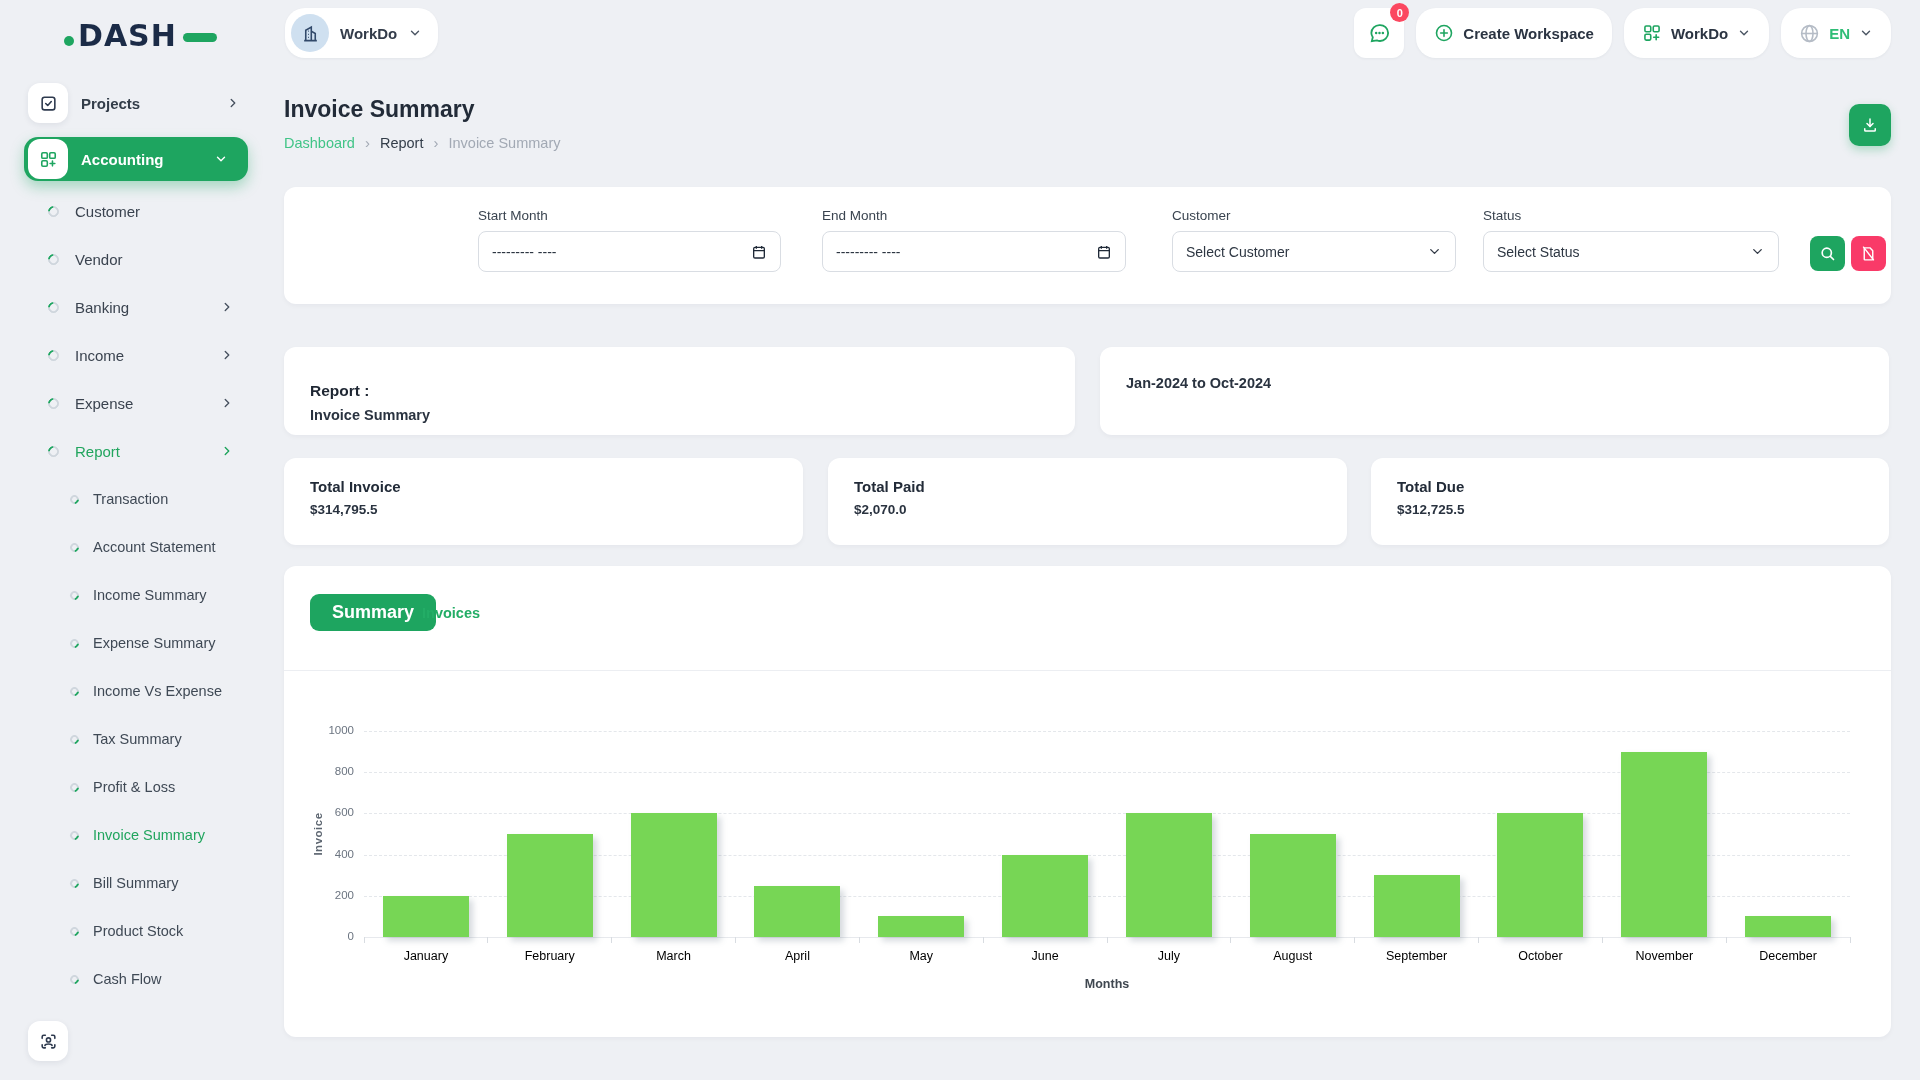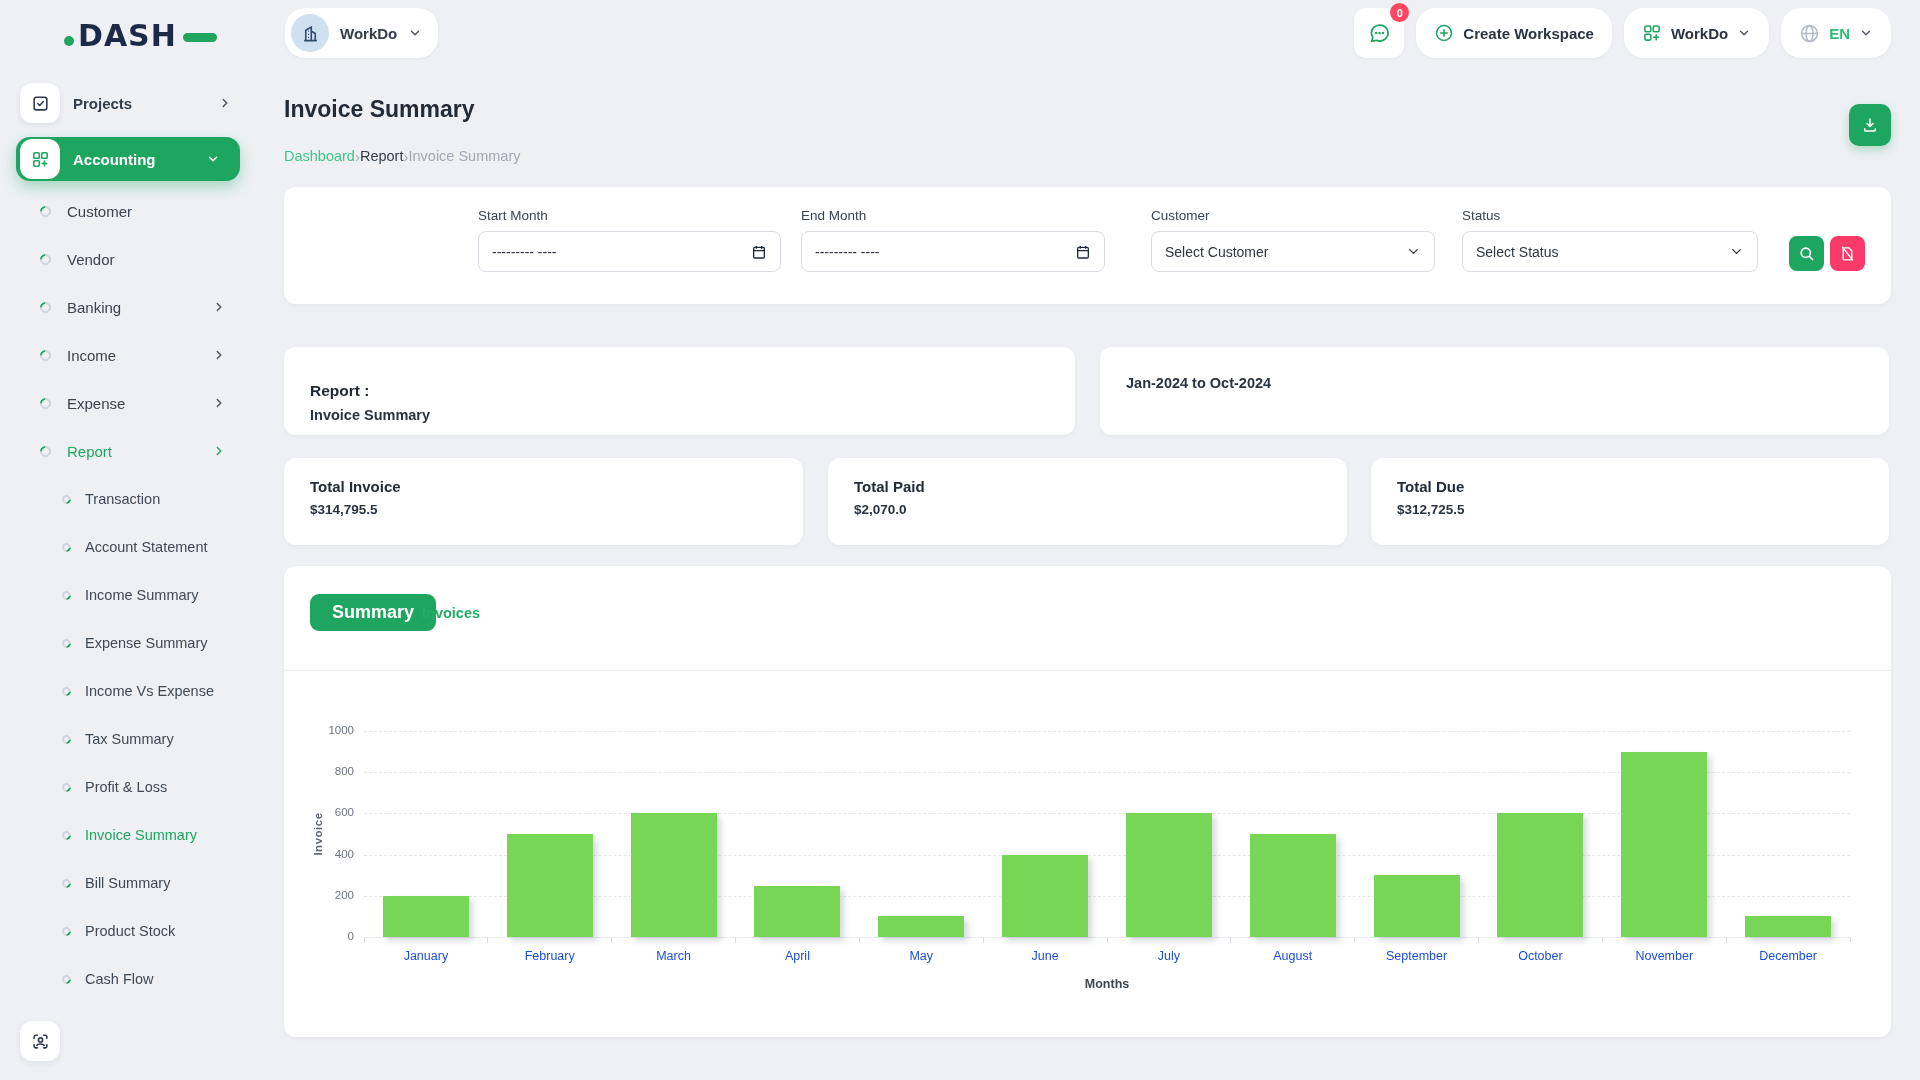--- a/index.html
+++ b/index.html
@@ -24,21 +24,21 @@
   .avatar{width:38px;height:38px;border-radius:50%;background:#cfe0f0;display:flex;align-items:center;justify-content:center}
   .ws-chip .lbl{font-size:15px;font-weight:600;color:#333c4a}
 
   .top-right{position:absolute;right:29px;top:8px;display:flex;gap:12px;align-items:center}
   .icon-btn{width:50px;height:50px;border-radius:12px;position:relative;justify-content:center}
   .badge{position:absolute;top:-5px;right:-5px;min-width:19px;height:19px;border-radius:10px;background:#fb4860;color:#fff;font-size:11px;font-weight:700;display:flex;align-items:center;justify-content:center;padding:0 5px}
   .bar-btn{height:50px;padding:0 18px;gap:9px;font-size:15px;font-weight:600;color:#2b3442}
   .lang .code{color:#2fbd76;font-weight:700}
 
   
-  .sidebar{position:absolute;left:0;top:64px;width:260px;bottom:0;padding-top:0}
+  .sidebar{position:absolute;left:8px;top:64px;width:260px;bottom:0;padding-top:0}
   .sb-row{display:flex;align-items:center;height:48px;padding-left:20px;padding-right:22px;cursor:pointer}
   .sb-menu{padding-top:15px}
   .icon-box{width:40px;height:40px;background:#fff;border-radius:12px;box-shadow:0 2px 6px rgba(30,40,60,.08);display:flex;align-items:center;justify-content:center;margin-right:13px;flex:none}
   .lvl1 .sb-label{font-size:15px;font-weight:600;color:#333d49}
   .chev{margin-left:auto;display:flex;align-items:center}
   .lvl1 .chev{margin-right:6px}
   .lvl1.active{background:#1ea560;border-radius:14px;height:44px;margin:10px 20px 6px 16px;padding-left:4px;padding-right:14px;box-shadow:0 6px 14px rgba(30,165,96,.35)}
   .lvl1.active .sb-label{color:#fff}
   .lvl1.active .icon-box{box-shadow:none}
   .lvl2{padding-left:40px}
@@ -46,35 +46,35 @@
   .lvl2 .sb-label{font-size:15px;font-weight:500;color:#3a434f}
   .lvl2 .chev{margin-right:12px}
   .lvl3{padding-left:62px}
   .bullet3{width:9px;height:9px;border:2px solid #cfd6dd;border-top-color:#1ea560;border-radius:50%;transform:rotate(135deg);margin-right:14px;flex:none}
   .lvl3 .sb-label{font-size:14.5px;font-weight:500;color:#3f4955}
   .lvl2.active .sb-label,.lvl3.active .sb-label{color:#21a55e}
 
   
   .main{position:absolute;left:284px;top:0;width:1607px;height:1080px}
   .page-title{position:absolute;top:96px;left:0;font-size:23px;font-weight:700;color:#222b38}
-  .breadcrumb{position:absolute;top:148px;left:0;display:flex;align-items:flex-start;font-size:14.5px}
+  .breadcrumb{position:absolute;top:134px;left:0;display:flex;align-items:center;gap:10px;font-size:14.5px}
   .bc-link{color:#41c487;cursor:pointer}
   .bc-mid{color:#333d49;cursor:pointer}
   .bc-cur{color:#a2a9b4}
   .bc-sep{color:#a2a9b4;font-size:15px}
   .dl-btn{position:absolute;top:104px;right:0;width:42px;height:42px;border-radius:10px;background:#1ea560;display:flex;align-items:center;justify-content:center;cursor:pointer;box-shadow:0 4px 10px rgba(30,165,96,.3)}
 
   .card{position:absolute;background:#fff;border-radius:12px;box-shadow:0 2px 5px rgba(25,35,55,.04)}
   .filter-card{top:187px;left:0;width:1607px;height:117px}
   .filter-row{display:flex;padding:21px 0 0 194px}
   .fgroup .flabel{font-size:13.5px;color:#3a4450;margin-bottom:8px}
   .finput{height:41px;border:1px solid #d9dde3;border-radius:8px;display:flex;align-items:center;padding:0 13px;background:#fff;cursor:pointer;font-size:14px;color:#2d3642}
   .finput .val{flex:1}
   .f-start{width:303px}
-  .f-end{width:304px;margin-left:20px}
+  .f-end{width:304px;margin-left:41px}
   .f-cust{width:284px;margin-left:46px}
   .f-status{width:296px;margin-left:27px}
   .fbtns{display:flex;gap:6px;margin-left:31px;margin-top:28px}
   .sq-btn{width:35px;height:35px;border-radius:8px;border:none;display:flex;align-items:center;justify-content:center;cursor:pointer}
   .btn-search{background:#1ea560}
   .btn-reset{background:#f93a68}
 
   .report-card{top:347px;left:0;width:791px;height:88px;padding:35px 26px}
   .duration-card{top:347px;left:816px;width:789px;height:88px;padding:21px 26px}
   .info-label{font-size:15.5px;font-weight:700;color:#1f2733}
@@ -94,21 +94,21 @@
   .divider{position:absolute;top:104px;left:0;right:0;height:1px;background:#eceef2}
 
   .chart-plot{position:absolute;left:80px;top:165px;width:1486px;height:206px}
   .gridline{position:absolute;left:0;right:0;height:0;border-top:1px dashed #e4e7eb}
   .gridline.zero{border-top:1px solid #e7e9ed}
   .ytick{position:absolute;left:-58px;width:48px;text-align:right;font-size:11.5px;color:#6b7480}
   .ylabel-wrap{position:absolute;left:-56px;top:0;bottom:0;width:20px;display:flex;align-items:center;justify-content:center}
   .ylabel-wrap span{transform:rotate(-90deg);white-space:nowrap;font-size:11.5px;font-weight:700;color:#5c6570;letter-spacing:.5px}
   .bar{position:absolute;bottom:0;width:86px;background:linear-gradient(180deg,#83dc64,#72d250);box-shadow:4px 4px 6px rgba(110,125,140,.28)}
   .xtick-mark{position:absolute;top:206px;width:1px;height:6px;background:#d8dce1}
-  .xtick{position:absolute;top:218px;text-align:center;font-size:12.5px;color:#1d4ed8}
+  .xtick{position:absolute;top:218px;text-align:center;font-size:12.5px;color:#000000}
   .xlabel{position:absolute;top:246px;left:0;right:0;text-align:center;font-size:12.5px;font-weight:700;color:#3f4750}
 </style>
 </head>
 <body>
 
 <div class="screen">
 
   <div class="logo">
     <span class="dot"></span>
     <span class="word">DASH</span>

